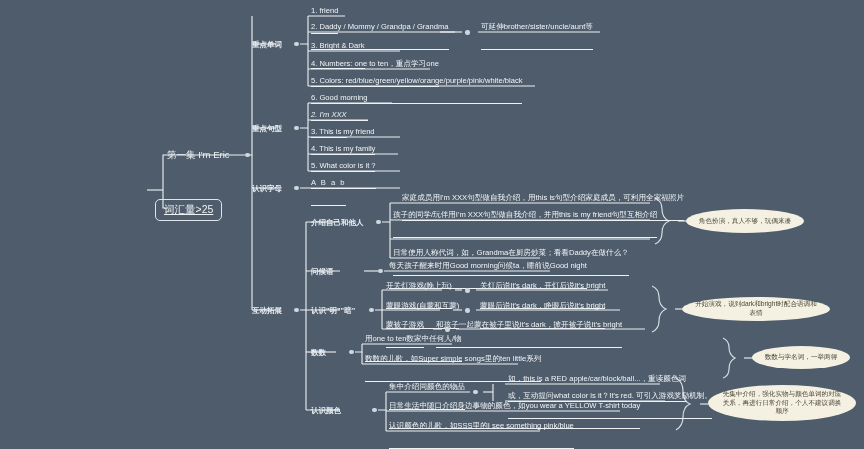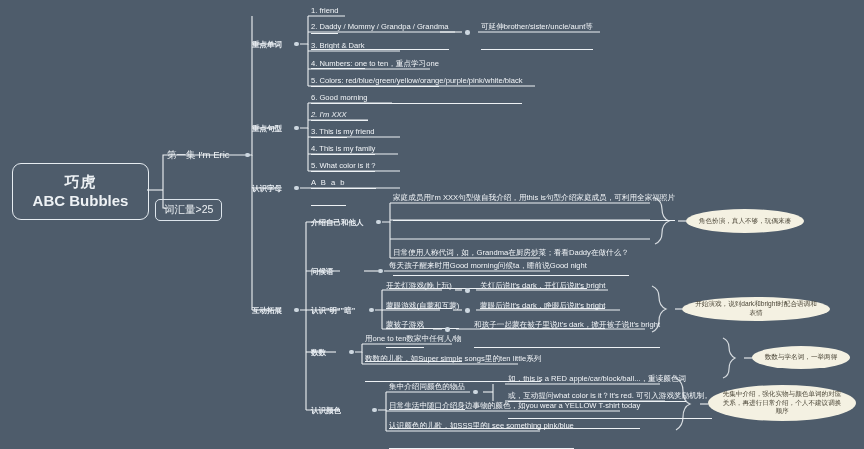--- a/index.html
+++ b/index.html
@@ -35,20 +35,21 @@
     color:#eef2f5;
     white-space:nowrap;
   }
   .badge{
     position:absolute;
     border:1px solid #dde5ec;
     border-radius:5px;
     padding:3px 8px;
     font-size:10.5px;
     white-space:nowrap;
+    text-decoration:underline;
   }
 
   
   .blabel{
     position:absolute;
     font-size:7.5px;
     font-weight:bold;
     color:#e9eef3;
     white-space:nowrap;
   }
@@ -188,24 +189,20 @@
       <path d="M675 309 H 682"></path>
 
       <path d="M723 338 q 6 3 6 9 q 0 8 6 11 q -6 3 -6 11 q 0 7 -6 9" stroke-width="1.2" opacity="0.85"></path>
       <path d="M744 358 H 752"></path>
 
       <path d="M676 378 q 7 4 7 13 q 0 10 7 13 q -7 3 -7 13 q 0 9 -7 13" stroke-width="1.2" opacity="0.85"></path>
       <path d="M700 404 H 708"></path>
     </g>
   </svg>
 
-  <div class="root">
-    <div class="l1">巧虎</div>
-    <div class="l2">ABC Bubbles</div>
-  </div>
 
   <div class="lvl1" style="left:167px;top:149px;">第一集 I'm Eric</div>
   <div class="dot" style="left:245px;top:152.5px;"></div>
   <div class="badge" style="left:155px;top:199px;">词汇量&gt;25</div>
 
   <div class="blabel" style="left:252px;top:40px;">重点单词</div>
   <div class="dot" style="left:294px;top:41.5px;"></div>
 
   <div class="blabel" style="left:252px;top:124px;">重点句型</div>
   <div class="dot" style="left:294px;top:125.5px;"></div>
@@ -227,42 +224,43 @@
   <div class="leaf u" style="left:311px;top:94px;">6. Good morning</div>
   <div class="leaf u" style="left:311px;top:111px;font-style:italic;">2. I'm XXX</div>
   <div class="leaf u" style="left:311px;top:128px;text-align:center;">3. This is my friend</div>
   <div class="leaf u" style="left:311px;top:145px;">4. This is my family</div>
   <div class="leaf u" style="left:311px;top:162px;">5. What color is it ?</div>
 
   <div class="leaf u" style="left:311px;top:179px;letter-spacing:1.5px;">A B a b</div>
 
   <div class="blabel" style="left:311px;top:218px;">介绍自己和他人</div>
   <div class="dot" style="left:376px;top:219.5px;"></div>
-  <div class="leaf u" style="left:393px;top:194px;text-align:right;">家庭成员用I'm XXX句型做自我介绍，用this is句型介绍家庭成员，可利用全家福照片</div>
+  <div class="leaf u" style="left:402px;top:194px;text-align:right;">家庭成员用I'm XXX句型做自我介绍，用this is句型介绍家庭成员，可利用全家福照片</div>
+  <div class="leaf u" style="left:393px;top:211px;">孩子的同学/玩伴用I'm XXX句型做自我介绍，并用this is my friend句型互相介绍</div>
   <div class="leaf u" style="left:393px;top:249px;">日常使用人称代词，如，Grandma在厨房炒菜；看看Daddy在做什么？</div>
   <div class="callout" style="left:686px;top:209px;width:118px;height:24px;">角色扮演，真人不够，玩偶来凑</div>
 
   <div class="blabel" style="left:311px;top:267px;">问候语</div>
   <div class="dot" style="left:378px;top:268.5px;"></div>
   <div class="leaf u" style="left:389px;top:262px;">每天孩子醒来时用Good morning问候ta，睡前说Good night</div>
 
   <div class="blabel" style="left:311px;top:306px;">认识"明""暗"</div>
   <div class="dot" style="left:369px;top:307.5px;"></div>
 
   <div class="leaf u" style="left:386px;top:282px;">开关灯游戏(晚上玩)</div>
   <div class="dot" style="left:465px;top:288px;"></div>
   <div class="leaf u" style="left:480px;top:282px;">关灯后说It's dark，开灯后说It's bright</div>
 
   <div class="leaf u" style="left:386px;top:302px;">蒙眼游戏(自蒙和互蒙)</div>
   <div class="dot" style="left:465px;top:308px;"></div>
   <div class="leaf u" style="left:480px;top:302px;">蒙眼后说It's dark，睁眼后说It's bright</div>
 
   <div class="leaf u" style="left:386px;top:321px;">蒙被子游戏</div>
   <div class="dot" style="left:445px;top:327px;"></div>
-  <div class="leaf u" style="left:474px;top:321px;text-align:right;">和孩子一起蒙在被子里说It's dark，掀开被子说It's bright</div>
+  <div class="leaf u" style="left:436px;top:321px;text-align:right;">和孩子一起蒙在被子里说It's dark，掀开被子说It's bright</div>
 
   <div class="callout" style="left:682px;top:297px;width:148px;height:24px;">开始演戏，说到dark和bright时配合语调和表情</div>
 
   <div class="blabel" style="left:311px;top:348px;">数数</div>
   <div class="dot" style="left:349px;top:349.5px;"></div>
   <div class="leaf u" style="left:365px;top:335px;">用one to ten数家中任何人/物</div>
   <div class="leaf u" style="left:365px;top:355px;">数数的儿歌，如Super simple songs里的ten little系列</div>
   <div class="callout" style="left:752px;top:346px;width:98px;height:23px;">数数与学名词，一举两得</div>
 
   <div class="blabel" style="left:311px;top:406px;">认识颜色</div>

